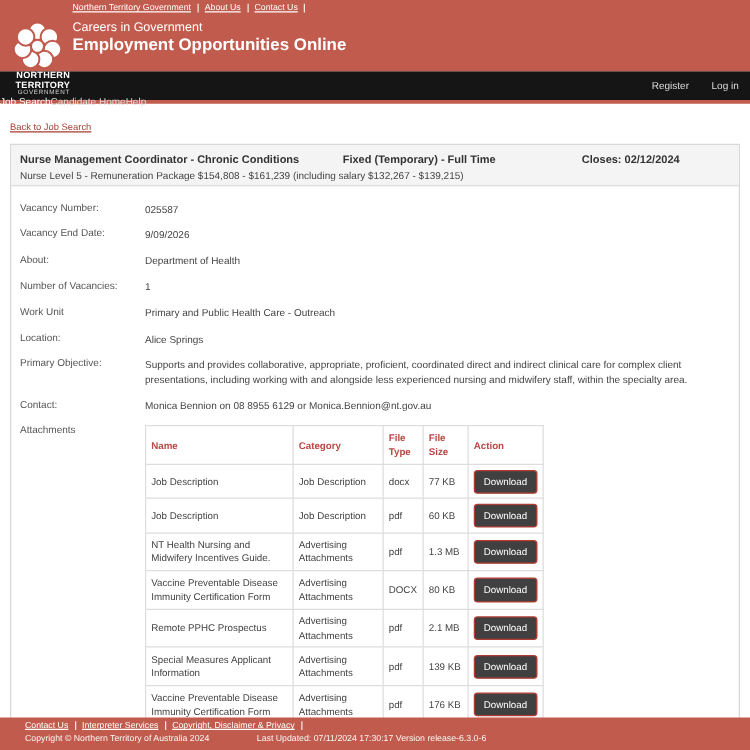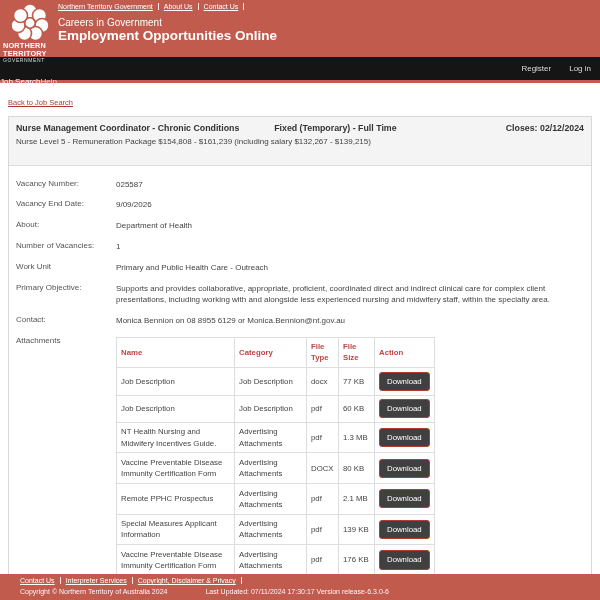--- a/index.html
+++ b/index.html
@@ -1,21 +1,21 @@
 <!DOCTYPE html>
 <html><head>
 <meta charset="utf-8">
 <style>
   * { margin:0; padding:0; box-sizing:border-box; }
   html,body { width:600px; height:600px; overflow:hidden; background:#fff;
     font-family:"Liberation Sans", sans-serif; color:#444; }
 
   
   .header { position:relative; height:57px; background:#c15b4d; color:#fff; }
-  .logo { position:absolute; left:3px; top:2px; width:53px; text-align:left; }
+  .logo { position:absolute; left:3px; top:16px; width:53px; text-align:right; }
   .logo svg { display:block; margin:0 auto; }
   .logo-l1 { font-size:7.3px; font-weight:bold; letter-spacing:.2px; line-height:1.05; }
   .logo-l2 { font-size:5px; opacity:.8; letter-spacing:.6px; line-height:1.2; }
   .header-text { margin-left:58px; padding-top:3px; }
   .top-links { font-size:7px; }
   .top-links a { color:#fff; text-decoration:underline; padding:0 5px; cursor:pointer;
     border-right:1px solid rgba(255,255,255,.85); }
   .top-links a:first-child { padding-left:0; }
   .careers { font-size:10px; margin-top:7px; }
   .site-title { font-size:13.5px; font-weight:bold; line-height:1.15; }
@@ -28,25 +28,25 @@
   .nav-spacer { flex:1; }
   .nav-right { display:flex; align-items:center; padding:2px 9px; cursor:pointer; }
   .nav-underline { height:3px; background:#c15b4d; }
 
   
   .content { padding:8px 8px 0 8px; }
   .back-link { display:inline-block; font-size:7.5px; color:#a63d33;
     text-decoration:underline; margin:3px 0 9px 0; cursor:pointer; }
 
   .panel { border:1px solid #d8d8d8; }
-  .panel-head { background:#f4f4f4; border-bottom:1px solid #ddd; padding:6px 7px 19px 7px; }
+  .panel-head { background:#f4f4f4; border-bottom:1px solid #ddd; padding:6px 7px 3px 7px; }
   .ph-row1 { display:flex; font-size:8.8px; font-weight:bold; color:#333; }
   .ph-title { flex:1.35; }
   .ph-type { flex:1; text-align:left; }
-  .ph-closes { flex:.62; text-align:right; }
+  .ph-closes { flex:.62; }
   .ph-row2 { font-size:8px; color:#444; margin-top:4px; }
 
   .panel-body { padding:8px 7px 6px 7px; }
   .drow { display:flex; padding:4.6px 0; }
   .dlabel { width:100px; flex:0 0 100px; font-size:8px; color:#555; }
   .dvalue { flex:1; font-size:8px; color:#444; line-height:1.45; padding-right:4px; }
 
   
   table.attach { border-collapse:collapse; margin-top:1px; }
   table.attach th, table.attach td { border:1px solid #ddd; padding:3.5px 4px;
@@ -96,20 +96,21 @@
     <div class="top-links">
       <a>Northern Territory Government</a><a>About Us</a><a>Contact Us</a>
     </div>
     <div class="careers">Careers in Government</div>
     <div class="site-title">Employment Opportunities Online</div>
   </div>
 </div>
 
 <div class="navbar">
   <div class="nav-tab active">Job Search</div>
+  <div class="nav-tab">Candidate Home</div>
   <div class="nav-tab">Help</div>
   <div class="nav-spacer"></div>
   <div class="nav-right">Register</div>
   <div class="nav-right">Log in</div>
 </div>
 <div class="nav-underline"></div>
 
 <div class="content">
   <a class="back-link">Back to Job Search</a>
 
@@ -136,20 +137,24 @@
         <div class="dlabel">About:</div>
         <div class="dvalue">Department of Health</div>
       </div>
       <div class="drow">
         <div class="dlabel">Number of Vacancies:</div>
         <div class="dvalue">1</div>
       </div>
       <div class="drow">
         <div class="dlabel">Work Unit</div>
         <div class="dvalue">Primary and Public Health Care - Outreach</div>
+      </div>
+      <div class="drow">
+        <div class="dlabel">Location:</div>
+        <div class="dvalue">Alice Springs</div>
       </div>
       <div class="drow">
         <div class="dlabel">Primary Objective:</div>
         <div class="dvalue">Supports and provides collaborative, appropriate, proficient, coordinated direct and indirect clinical care for complex client presentations, including working with and alongside less experienced nursing and midwifery staff, within the specialty area.</div>
       </div>
       <div class="drow">
         <div class="dlabel">Contact:</div>
         <div class="dvalue">Monica Bennion on 08 8955 6129 or Monica.Bennion@nt.gov.au</div>
       </div>
 

